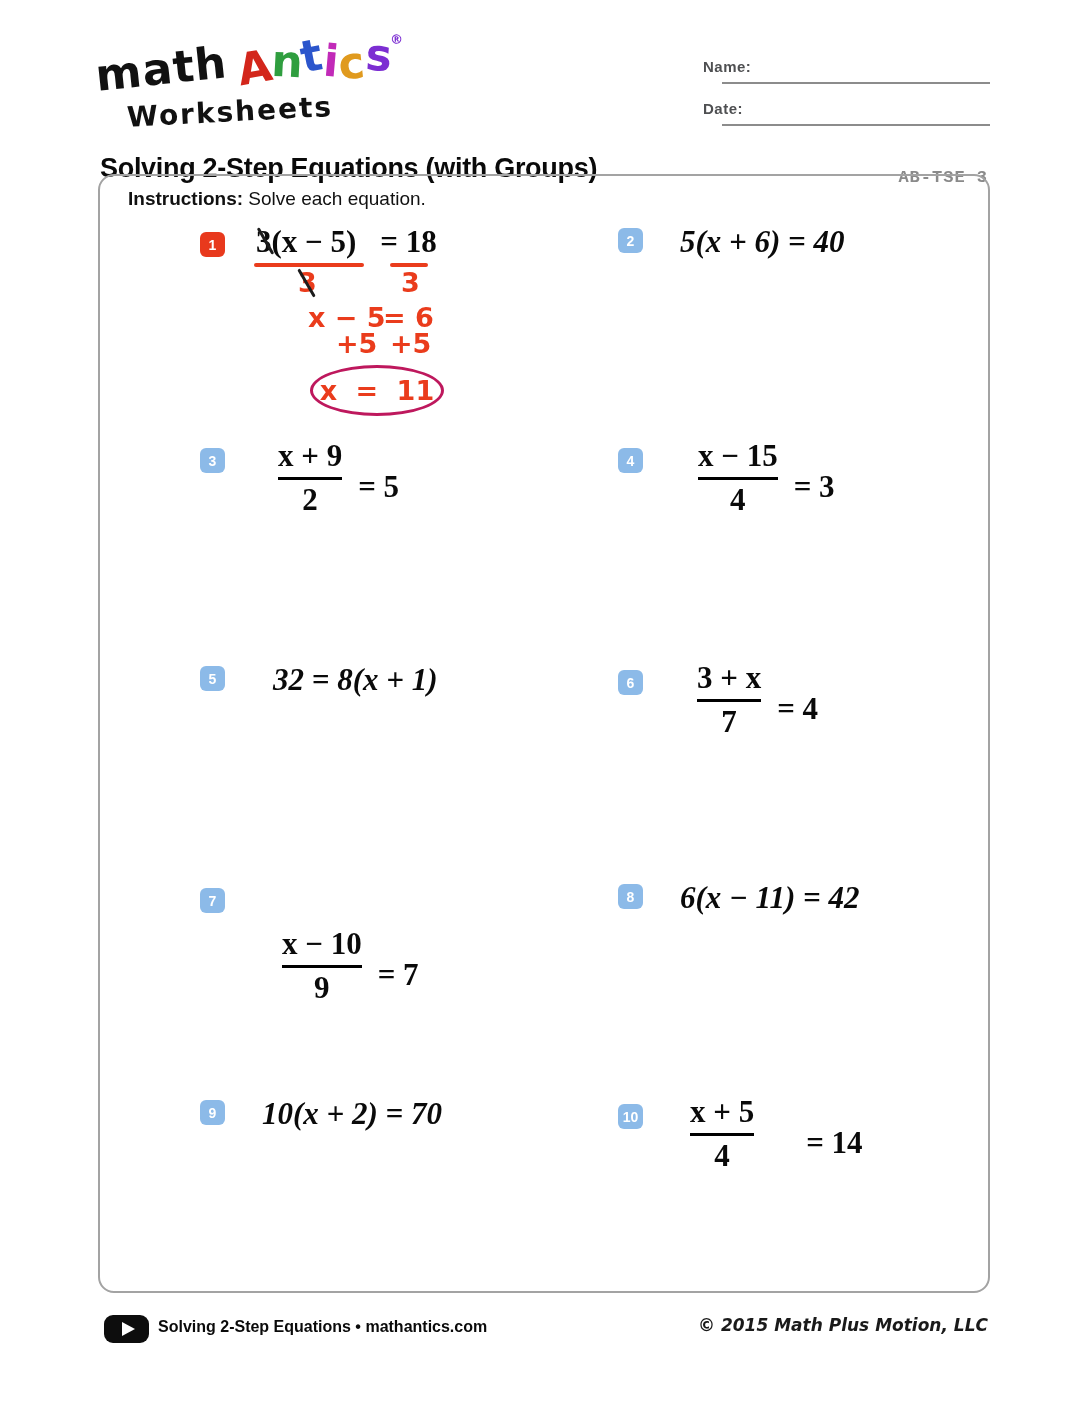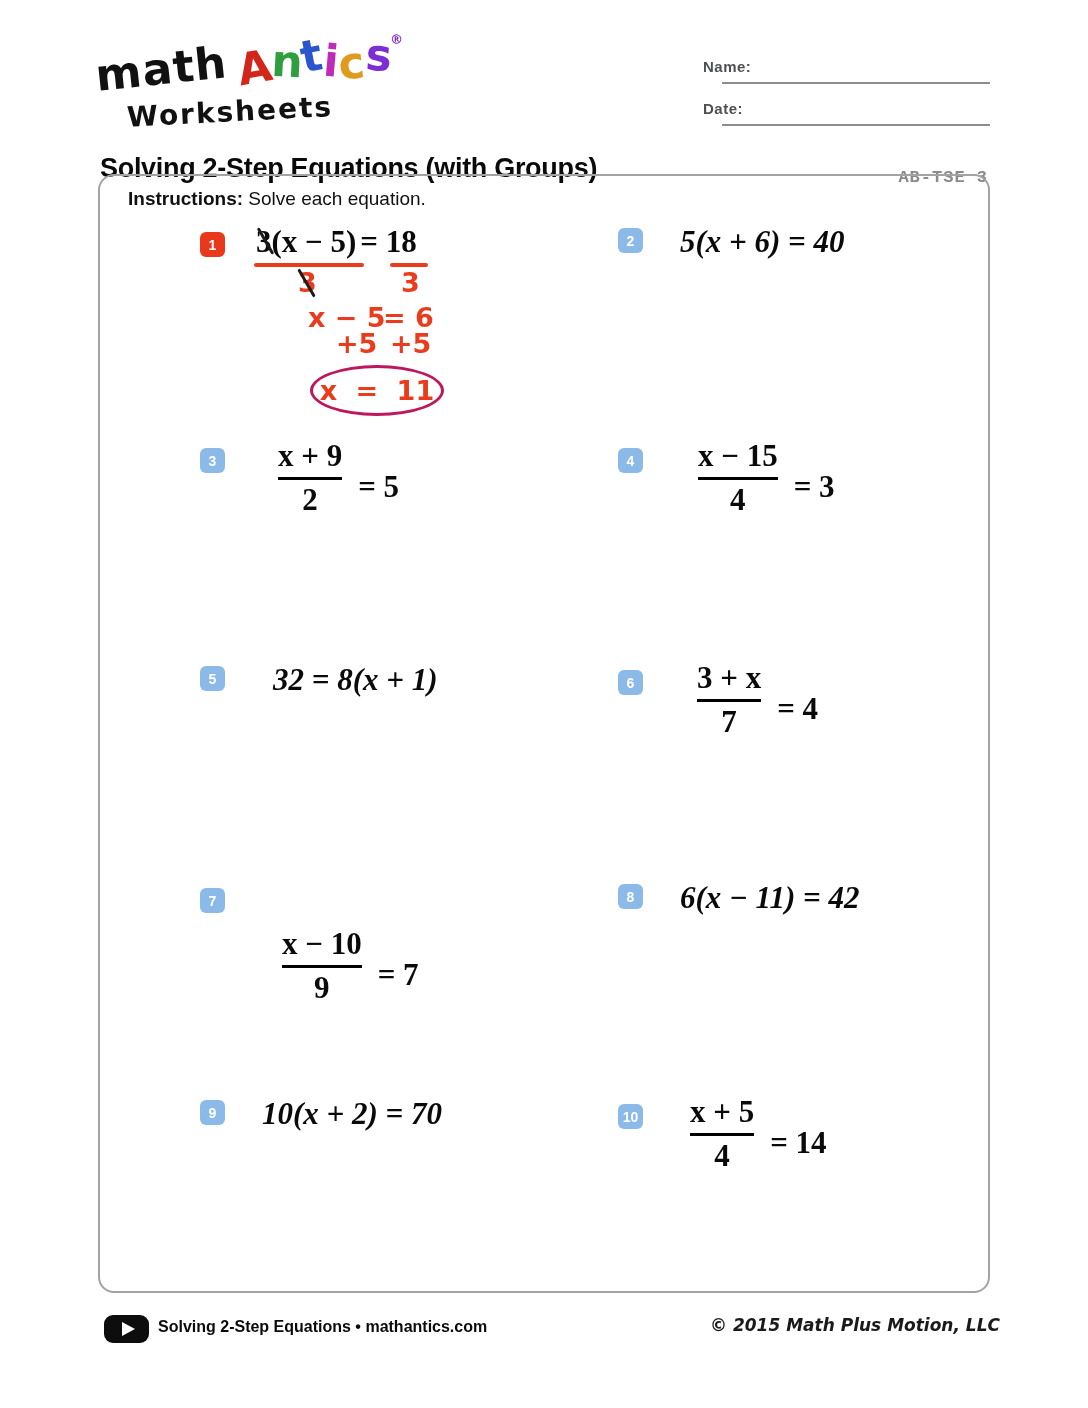--- a/index.html
+++ b/index.html
@@ -51,37 +51,37 @@
   .cell.inline-row .eq{margin-top:2px;font-style:italic;}
   .frac{display:inline-flex;flex-direction:column;align-items:center;}
   .frac .bar{align-self:stretch;height:3px;background:#000;margin:3px 0 2px 0;}
   .rhs{margin-left:16px;position:relative;top:9px;}
 
   
   .p1{position:absolute;left:100px;top:48px;width:370px;height:220px;}
   .p1 .badge{top:8px;}
   .p1-eqline{position:absolute;left:56px;top:0;font-family:"Liberation Serif",serif;
              font-weight:bold;font-size:31px;color:#0a0a0a;white-space:nowrap;}
-  .p1-tail{margin-left:4px;}
+  .p1-tail{margin-left:24px;}
   .ink{font-family:"DejaVu Sans",sans-serif;font-weight:bold;}
   .u-line{position:absolute;height:4px;border-radius:2px;}
   .divisor{position:absolute;font-size:27px;line-height:1;}
   .cancel{position:absolute;width:3px;background:#1c1c1c;border-radius:2px;transform:rotate(-30deg);}
   .work{position:absolute;font-size:27px;line-height:1;}
   .answer-oval{position:absolute;left:110px;top:141px;width:128px;height:45px;
                border-radius:50%;display:flex;align-items:center;justify-content:center;
                font-size:27px;}
 
   
   .play-btn{position:absolute;left:104px;top:1315px;width:45px;height:28px;background:#0d0d0d;
             border-radius:9px;display:flex;align-items:center;justify-content:center;}
   .play-tri{width:0;height:0;border-left:13px solid #fff;border-top:7px solid transparent;
             border-bottom:7px solid transparent;margin-left:3px;}
   .footer-title{position:absolute;left:158px;top:1318px;font-weight:bold;font-size:16px;color:#0a0a0a;}
-  .copyright{position:absolute;right:88px;top:1315px;font-family:"DejaVu Sans",sans-serif;
+  .copyright{position:absolute;right:100px;top:1315px;font-family:"DejaVu Sans",sans-serif;
              font-style:italic;font-weight:bold;font-size:17px;color:#1a1a1a;}
 </style>
 </head>
 <body>
 
 <div class="page">
 
   <div class="logo">
     <div class="logo-line1"><span class="logo-math">math</span><span class="brand"><span class="brand-ch" style="color: rgb(211, 38, 27);">A</span><span class="brand-ch" style="color: rgb(47, 158, 63);">n</span><span class="brand-ch" style="color: rgb(43, 85, 204);">t</span><span class="brand-ch" style="color: rgb(193, 42, 184);">i</span><span class="brand-ch" style="color: rgb(224, 154, 30);">c</span><span class="brand-ch" style="color: rgb(124, 46, 210);">s</span><span class="brand-reg">®</span></span></div>
     <div class="logo-line2">Worksheets</div>
@@ -180,21 +180,21 @@
       <div class="eq" style="margin-left:62px;">6(x − 11) = 42</div>
     </div>
 
     <div class="cell inline-row" style="left:100px;top:918px;">
       <div class="badge blue">9</div>
       <div class="eq" style="margin-left:62px;">10(x + 2) = 70</div>
     </div>
 
     <div class="cell frac-row" style="left:518px;top:918px;">
       <div class="badge blue">10</div>
-      <div class="eq" style="margin-left:72px;">
+      <div class="eq" style="margin-left:72px;gap:36px;">
         <span class="frac">
             <span>x + 5</span>
             <span class="bar"></span>
             <span>4</span>
           </span>
         <span class="rhs">= 14</span>
       </div>
     </div>
   </div>
 

